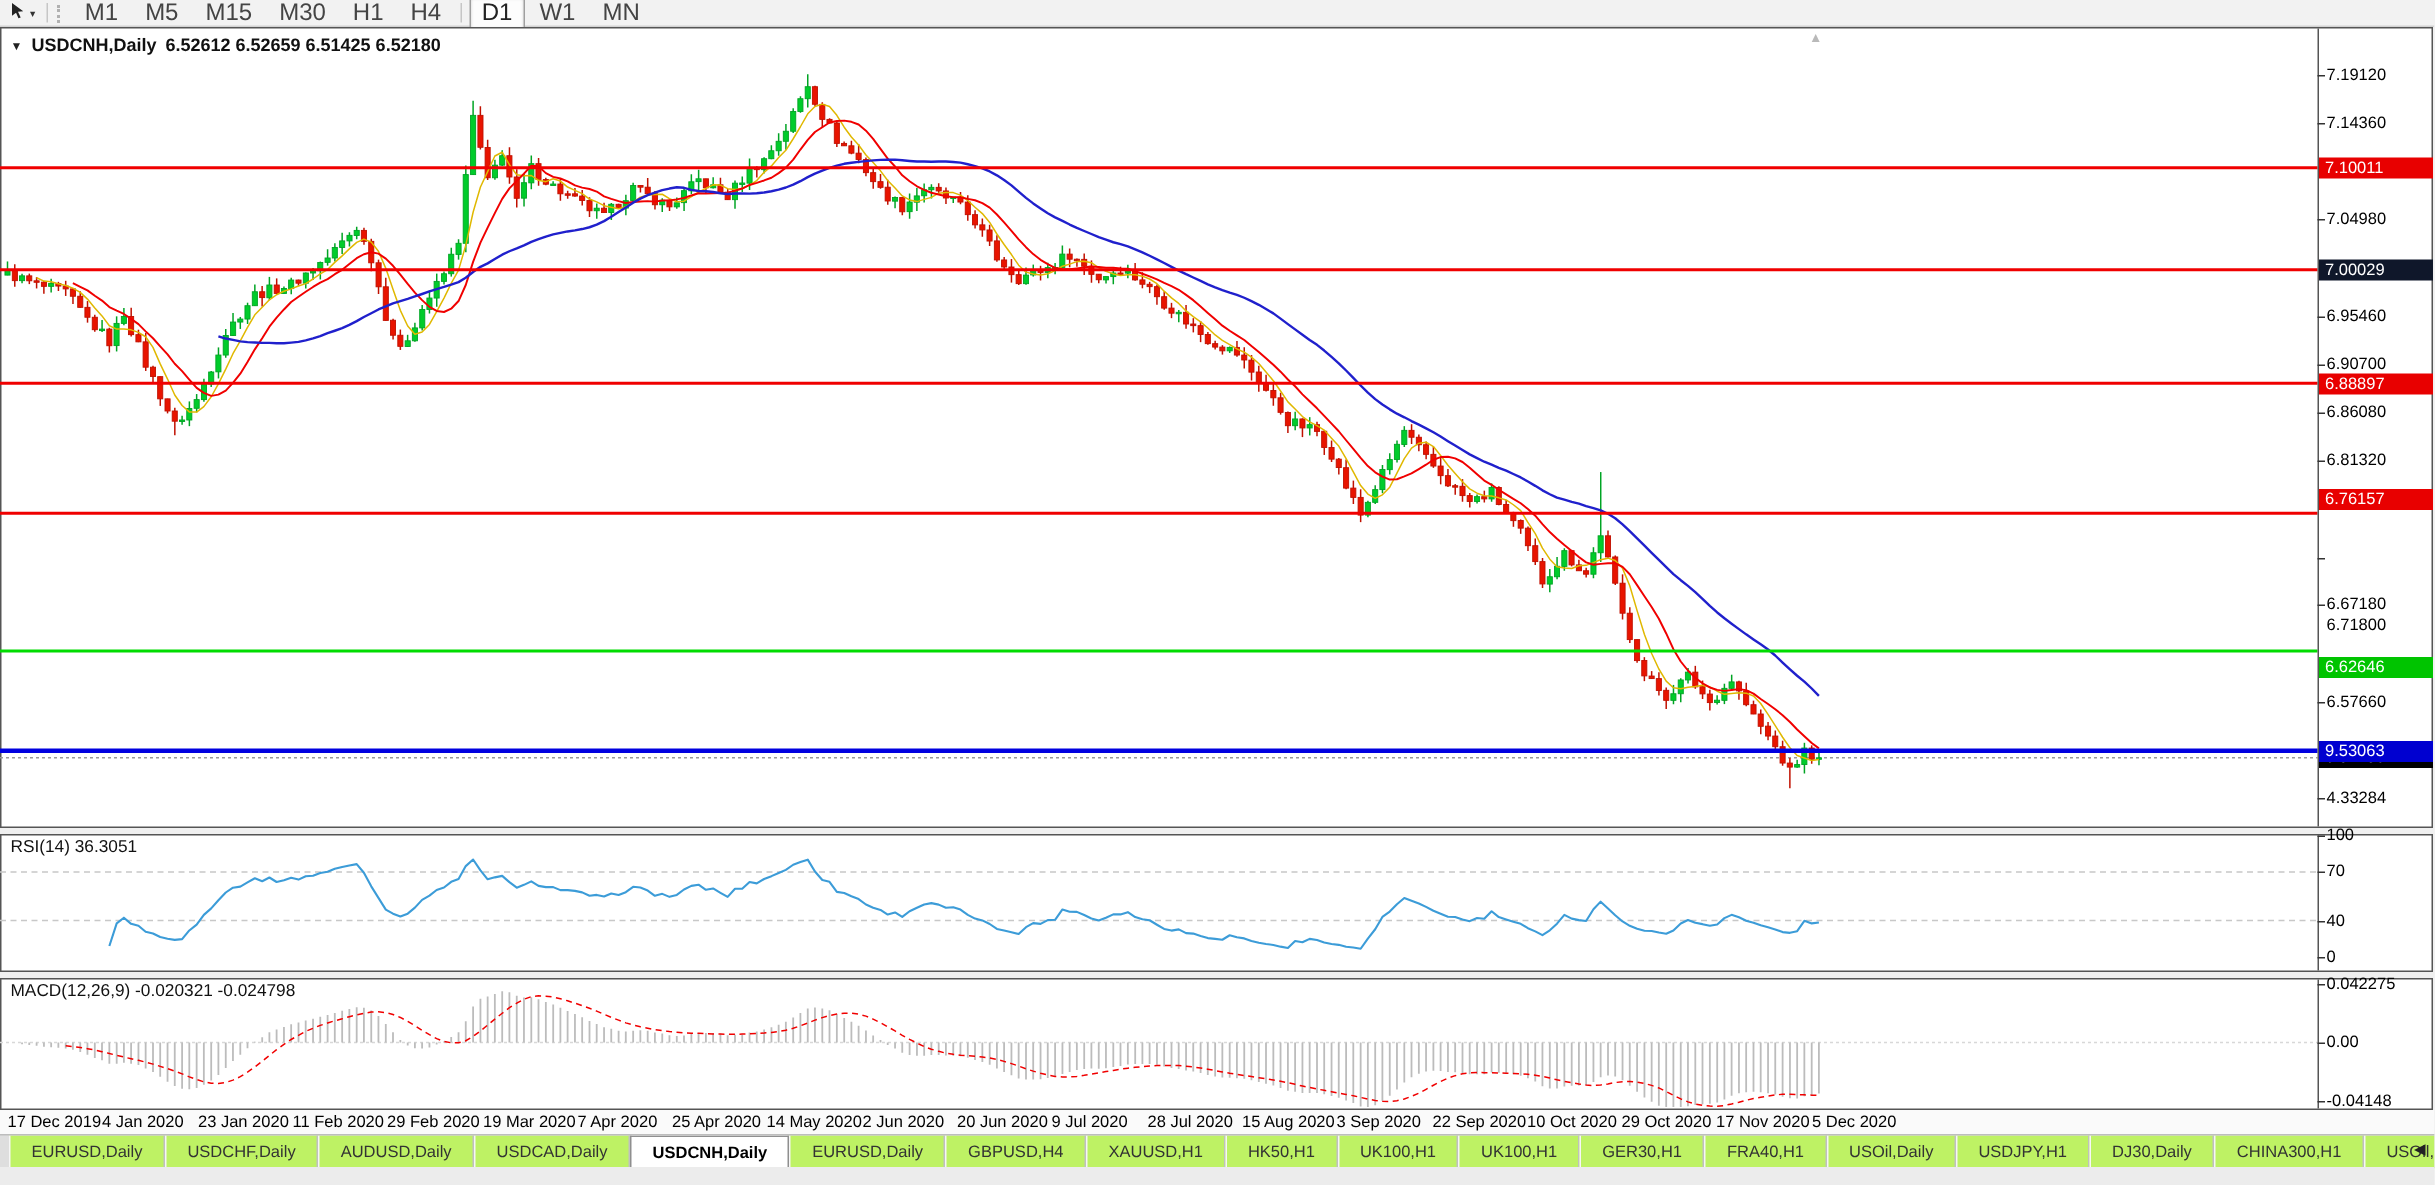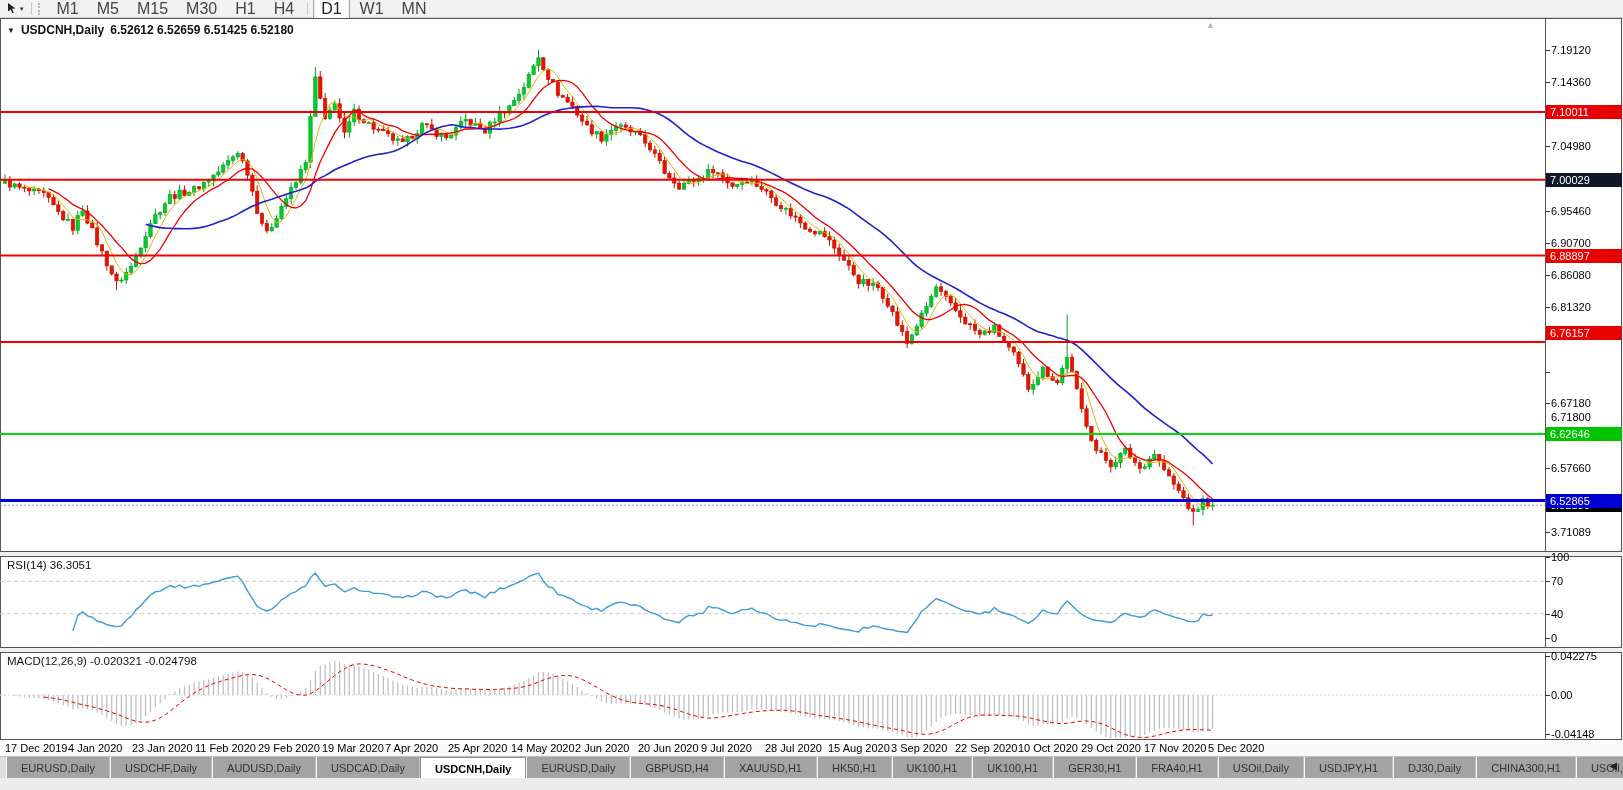--- a/index.html
+++ b/index.html
@@ -22,21 +22,21 @@
   .tick-label{position:absolute;left:1551px;font-size:11px;color:#000;height:14px;line-height:14px;}
   .level-label{position:absolute;left:1546px;width:76px;height:14px;line-height:14px;font-size:11px;color:#fff;padding-left:4px;box-sizing:border-box;}
   .tickdash{position:absolute;left:1545px;width:5px;height:1px;background:#333;}
   svg{position:absolute;left:0;overflow:hidden;}
   .scrollmark{position:absolute;left:1206px;top:20px;font-size:9px;color:#b9b9b9;z-index:15;}
   
   #date-axis{position:absolute;left:0;top:740px;width:1623px;height:16px;background:#fafafa;}
   .date-label{position:absolute;top:2px;font-size:11px;color:#000;white-space:nowrap;}
   
   #tab-bar{position:absolute;left:0;top:756px;width:1623px;height:22px;background:#dedede;border-top:1px solid #bdbdbd;display:flex;align-items:stretch;overflow:hidden;padding-left:6px;}
-  .tab{font-size:11px;color:#333;display:flex;align-items:center;padding:0 14px;background:#a3a3a3;border-right:1px solid #c0c0c0;border-left:1px solid #f6f6f6;white-space:nowrap;cursor:default;}
+  .tab{font-size:11px;color:#333;display:flex;align-items:center;padding:0 14px;background:#bef264;border-right:1px solid #c0c0c0;border-left:1px solid #f6f6f6;white-space:nowrap;cursor:default;}
   .tab.active{background:#fff;font-weight:700;color:#000;border:1px solid #8f8f8f;border-bottom:none;}
   #tab-scroll{position:absolute;right:2px;top:758px;font-size:10px;color:#222;padding:2px 4px;z-index:30;}
   #bottom-fill{position:absolute;left:0;top:778px;width:1623px;height:12px;background:#ececec;}
 </style>
 </head>
 <body>
 
 <div id="app">
 
   <div id="toolbar">
@@ -869,28 +869,28 @@
       <div class="tick-label" style="top:268px;">6.86080</div>
       <div class="tickdash" style="top:307px;"></div>
       <div class="tick-label" style="top:300px;">6.81320</div>
       <div class="tickdash" style="top:372px;"></div>
       <div class="tick-label" style="top:378px;margin-top:32px;">6.71800</div>
       <div class="tickdash" style="top:403px;"></div>
       <div class="tick-label" style="top:396px;">6.67180</div>
       <div class="tickdash" style="top:468px;"></div>
       <div class="tick-label" style="top:461px;">6.57660</div>
       <div class="tickdash" style="top:532px;"></div>
-      <div class="tick-label" style="top:525px;">3.71089</div>
+      <div class="tick-label" style="top:525px;">4.33284</div>
       <div class="level-label" style="top:498px;background:#000000;z-index:4;">6.52180</div>
       <div class="level-label" style="top:105px;background:#E80000;z-index:5;">7.10011</div>
       <div class="level-label" style="top:173px;background:#0f172a;z-index:5;">7.00029</div>
       <div class="level-label" style="top:249px;background:#E80000;z-index:5;">6.88897</div>
       <div class="level-label" style="top:326px;background:#E80000;z-index:5;">6.76157</div>
-      <div class="level-label" style="top:427px;background:#00C400;z-index:5;">6.62646</div>
-      <div class="level-label" style="top:494px;background:#0000D0;z-index:5;">6.52865</div>
+      <div class="level-label" style="top:438px;background:#00C400;z-index:5;">6.62646</div>
+      <div class="level-label" style="top:494px;background:#0000D0;z-index:5;">9.53063</div>
       <div class="tickdash" style="top:557px;"></div>
       <div class="tick-label" style="top:550px;">100</div>
       <div class="tickdash" style="top:581px;"></div>
       <div class="tick-label" style="top:574px;">70</div>
       <div class="tickdash" style="top:614px;"></div>
       <div class="tick-label" style="top:607px;">40</div>
       <div class="tickdash" style="top:638px;"></div>
       <div class="tick-label" style="top:631px;">0</div>
       <div class="tickdash" style="top:656px;"></div>
       <div class="tick-label" style="top:649px;">0.042275</div>

